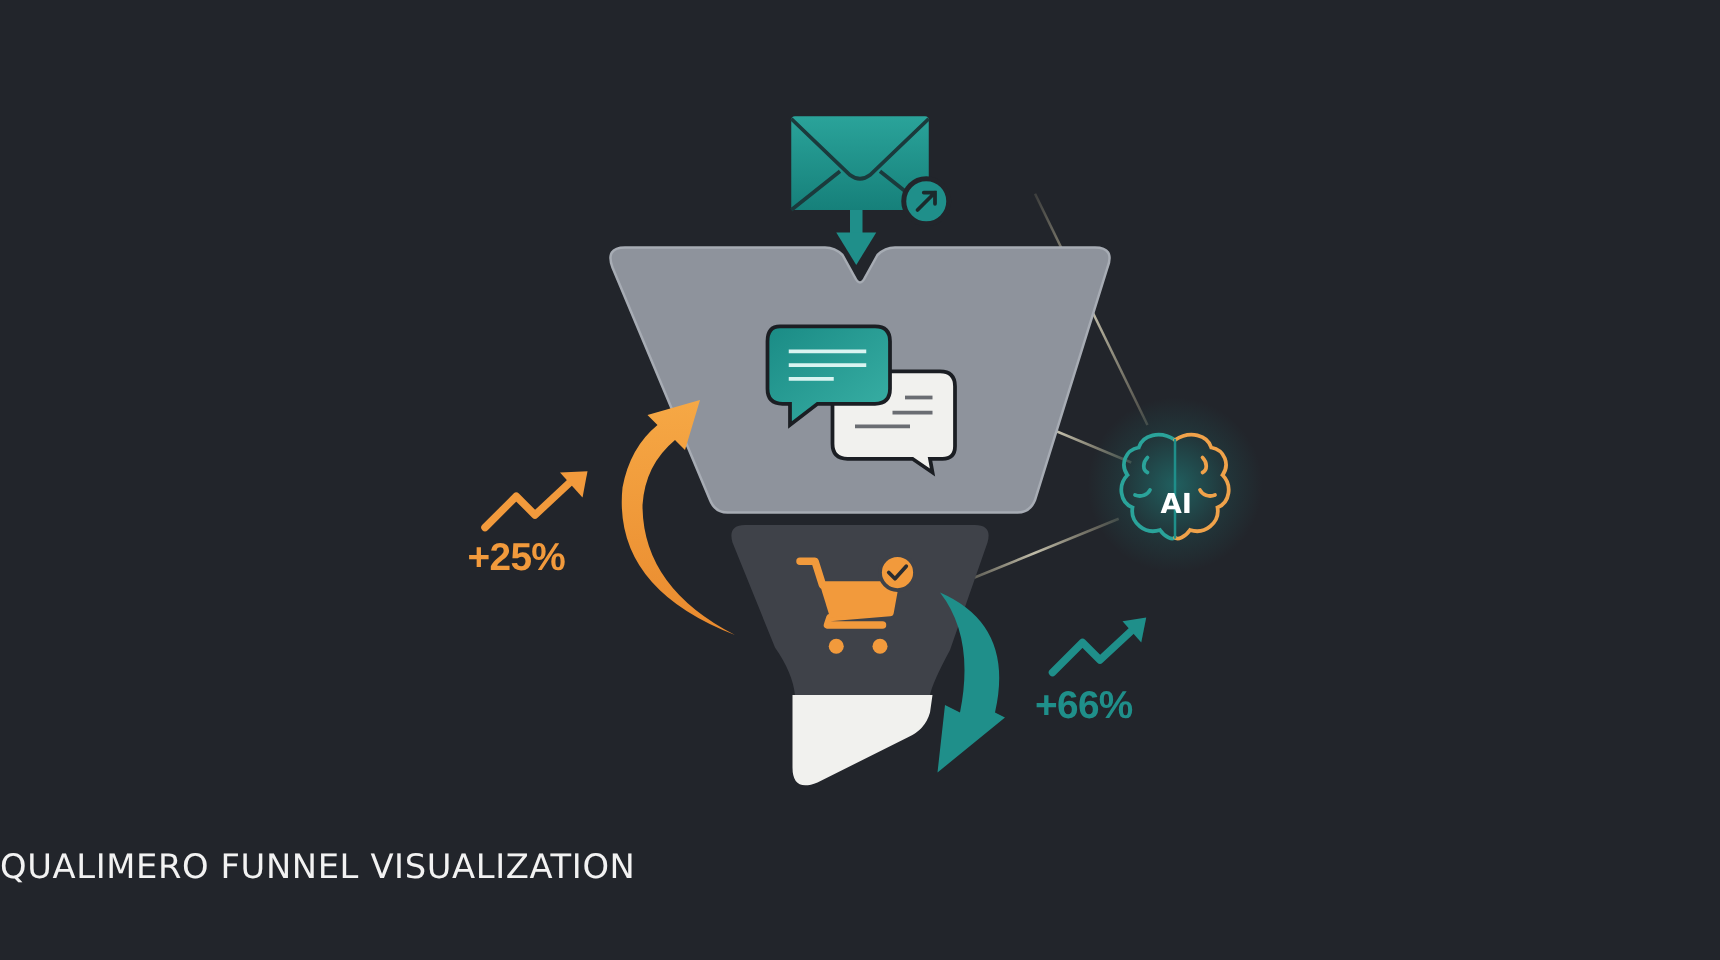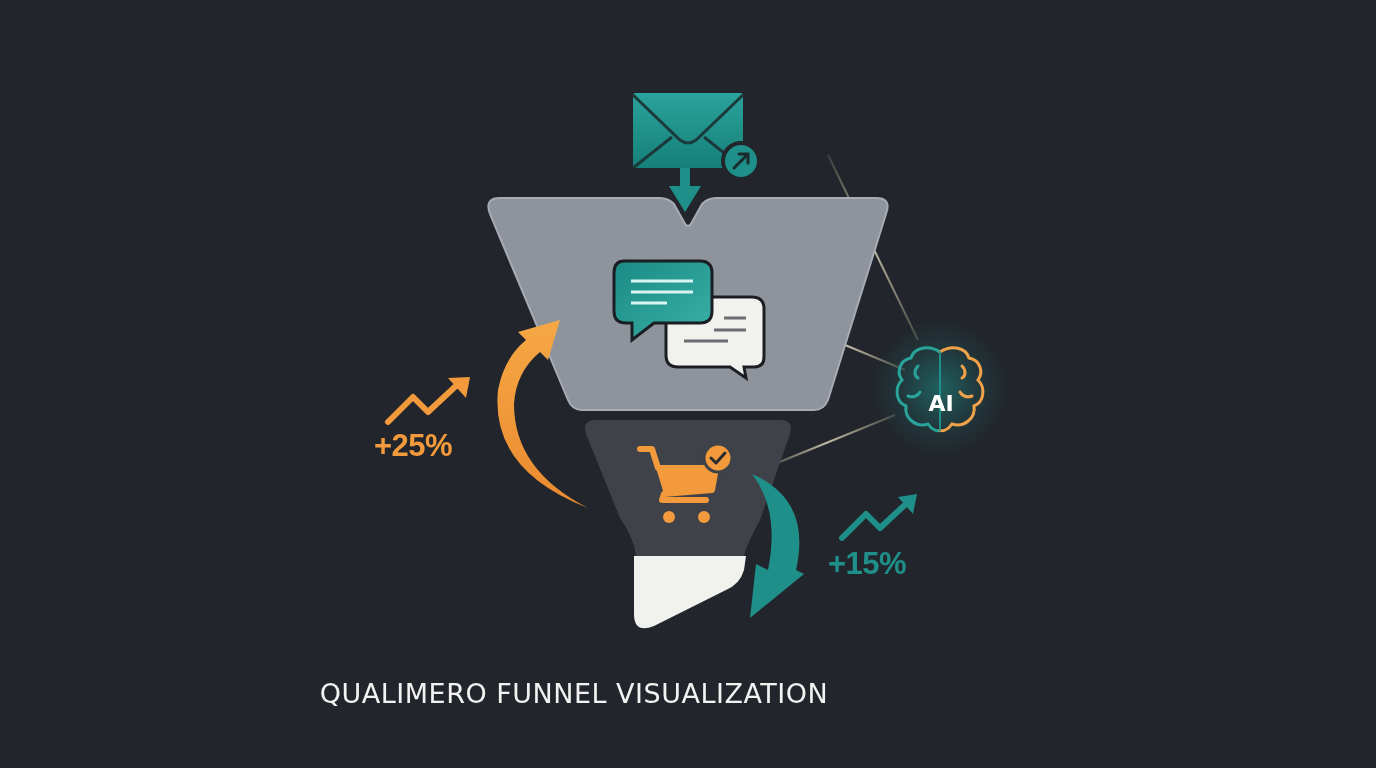--- a/index.html
+++ b/index.html
@@ -5,21 +5,21 @@
     html, body { margin: 0; padding: 0; }
     body {
       width: 1376px; height: 768px; overflow: hidden;
       background: #22252b;
       font-family: "DejaVu Sans", sans-serif;
       position: relative;
     }
     #stage { position: absolute; left: 0; top: 0; width: 1376px; height: 768px; }
     .caption {
       position: absolute; left: 0; width: 1148px; top: 678px;
-      text-align: center; color: #f2f2f2;
+      color: #f2f2f2;
       font-family: "DejaVu Sans", sans-serif;
       font-size: 27px; letter-spacing: 0.5px; font-weight: 500;
     }
     .stat {
       position: absolute; font-family: Liberation Sans, sans-serif;
       font-weight: bold; font-size: 31px; letter-spacing: -0.5px;
     }
     .stat-left { left: 374px; top: 428px; color: #f29a3c; }
     .stat-right { left: 828px; top: 546px; color: #1f8f8a; }
     .ai-label {
@@ -123,15 +123,15 @@
 
   <g>
     <path d="M752 474 Q812 500 796 570 L804 574 L750 618 L756 564 L768 570 Q780 510 752 474 Z" fill="#1f8f8a"></path>
   </g>
 
   <path d="M842 538 L866 514 L880 528 L908 502" fill="none" stroke="#1f8f8a" stroke-width="6" stroke-linecap="round" stroke-linejoin="round"></path>
   <path d="M898 497 L917 494 L913 514 Z" fill="#1f8f8a"></path>
 </svg>
 
 <div class="stat stat-left">+25%</div>
-<div class="stat stat-right">+15%</div>
+<div class="stat stat-right">+66%</div>
 <div class="ai-label">AI</div>
 <div class="caption">QUALIMERO FUNNEL VISUALIZATION</div>
 
 </body></html>

